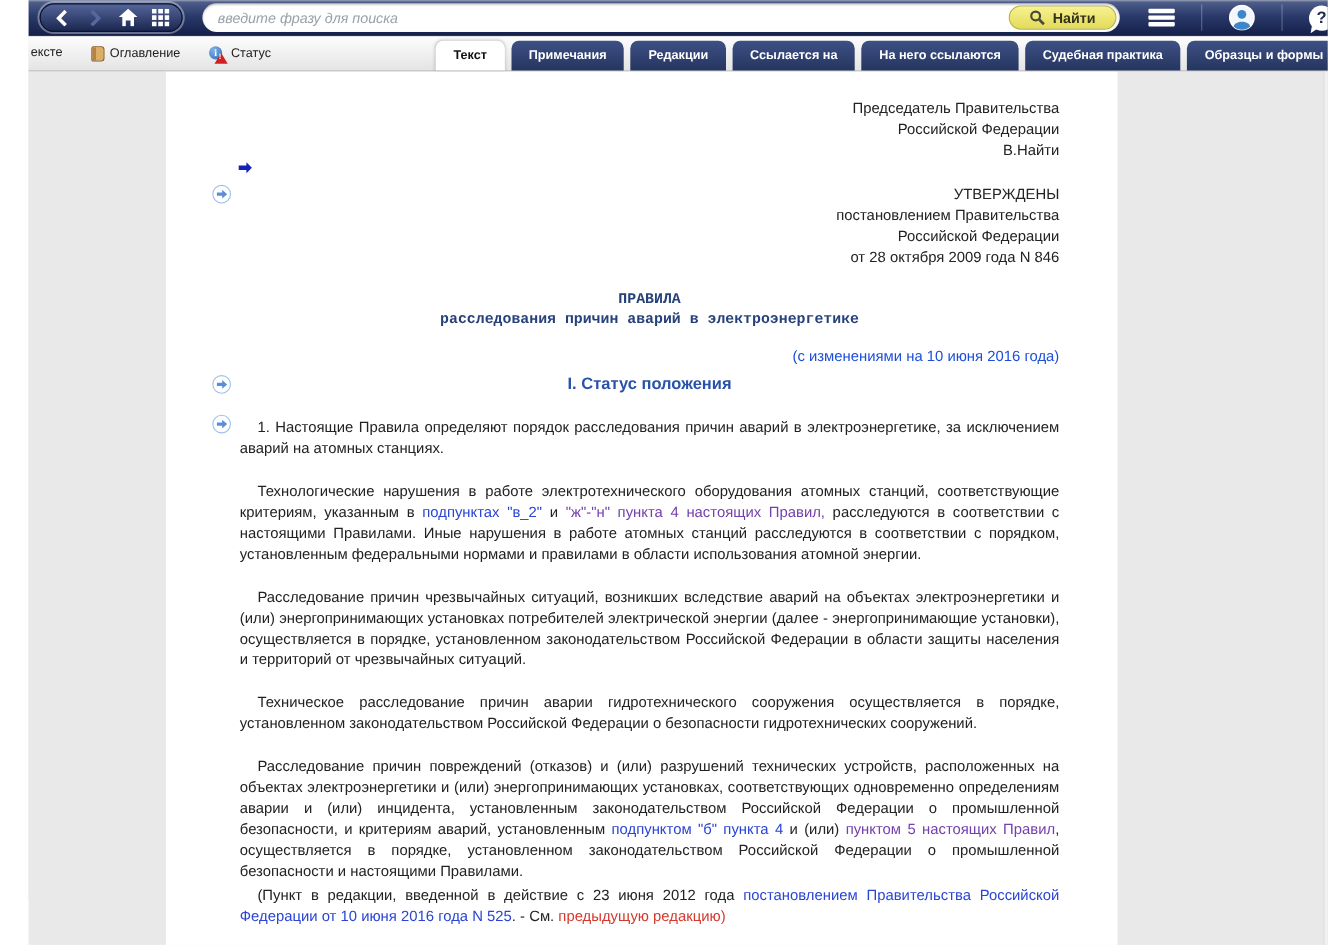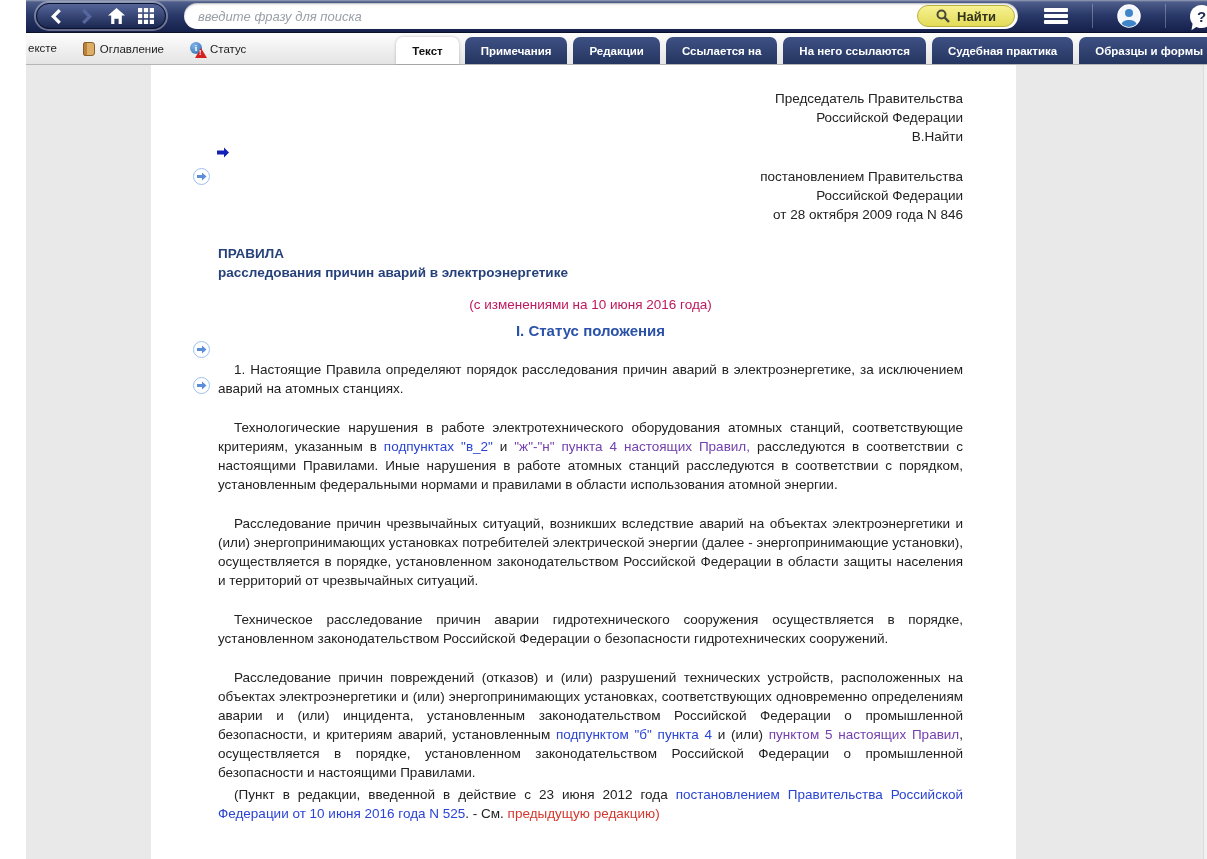--- a/index.html
+++ b/index.html
@@ -57,22 +57,22 @@
     color:#fff; background:linear-gradient(#3e5184,#253560); border-radius:7px 7px 0 0;
     cursor:pointer; white-space:nowrap; }
   .tab.active { background:#fff; color:#111; box-shadow:0 0 3px rgba(0,0,0,.25); }
 
   
   .content { position:relative; height:794px; background:#e9e9e9; overflow:hidden; }
   .page { position:absolute; left:125px; top:0; width:865px; height:794px; background:#fff;
     padding:24px 53px 18px 67px; font-size:13.5px; line-height:19px; color:#222; overflow:hidden; }
   .rblock { text-align:right; }
   .rblock.approved { margin-top:21px; }
-  .doctitle { margin-top:20px; font-weight:bold; color:#27427a; font-size:13.5px; }
-  .amended { margin-top:13px; text-align:center; color:#be185d; }
+  .doctitle { margin-top:20px; text-align:center; font-weight:bold; color:#27427a; font-size:13.5px;font-family:Liberation Mono, monospace; }
+  .amended { margin-top:13px; text-align:right; color:#1d4ed8; }
   .section { margin-top:7px; text-align:center; font-weight:bold; color:#2a52a8; font-size:15px; }
   .paras p { margin-top:20px; text-align:justify; text-indent:16px; }
   .paras p.note { margin-top:3px; }
   .paras span.link { color:#2a44d4; cursor:pointer; }
   .paras span.visited { color:#7440ad; cursor:pointer; }
   .paras span.red { color:#d4382e; cursor:pointer; }
 
   .m-icon { position:absolute; cursor:pointer; }
   .circlearrow { left:42px; width:17px; height:17px; border:1px solid #9ec0ee; border-radius:50%;
     background:#fff; display:flex; align-items:center; justify-content:center; }
@@ -212,20 +212,21 @@
           </svg>
       </span>
 
       <div class="rblock">
         <div>Председатель Правительства</div>
         <div>Российской Федерации</div>
         <div>В.Найти</div>
       </div>
 
       <div class="rblock approved">
+        <div>УТВЕРЖДЕНЫ</div>
         <div>постановлением Правительства</div>
         <div>Российской Федерации</div>
         <div>от 28 октября 2009 года N 846</div>
       </div>
 
       <div class="doctitle">
         <div>ПРАВИЛА</div>
         <div>расследования причин аварий в электроэнергетике</div>
       </div>
 

